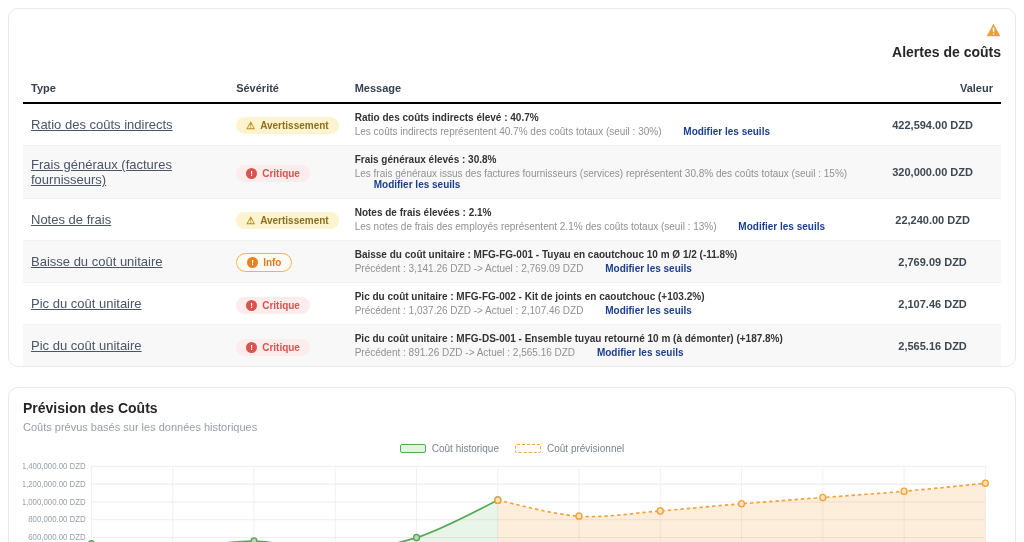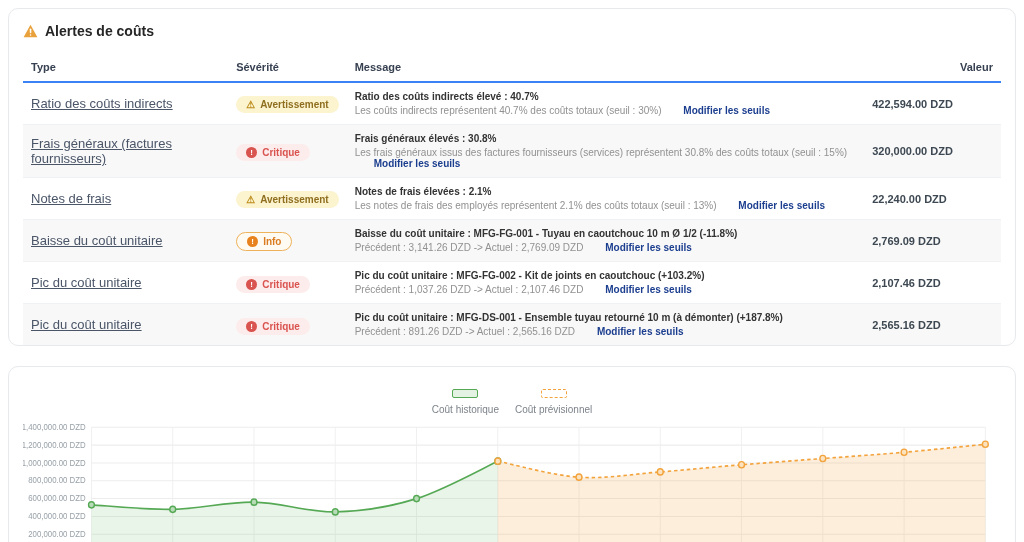--- a/index.html
+++ b/index.html
@@ -1,51 +1,51 @@
 <!DOCTYPE html>
 <html><head>
 <meta charset="utf-8">
 <style>
   * { box-sizing: border-box; margin: 0; padding: 0; }
   html,body { width:1024px; height:542px; background:#fff; overflow:hidden;
     font-family:"Liberation Sans", sans-serif; }
   .card { margin:0 8px; border:1px solid #e7e9ec; border-radius:10px; background:#fff; }
   .card-1 { margin-top:8px; padding:14px 14px 0 14px; }
   .card-2 { margin-top:20px; padding:12px 14px 10px 14px; }
-  .card-head-row { display:flex; align-items:center; gap:7px; }
+  .card-head-row { display:flex; align-items:flex-end; gap:7px;flex-direction:column; }
   .card-title { font-size:14px; font-weight:bold; color:#262626; }
   .card-sub { font-size:11px; color:#979ea6; margin-top:5px; }
 
   table.alerts { width:100%; border-collapse:collapse; margin-top:14px; }
   table.alerts th { font-size:11px; font-weight:bold; color:#374151; text-align:left;
-    padding:8px 8px; border-bottom:2px solid #3b82f6; }
+    padding:8px 8px; border-bottom:2px solid #000000; }
   table.alerts th.col-val { text-align:right; }
   table.alerts td { padding:8px 8px; border-bottom:1px solid #f0f1f3; vertical-align:middle; }
   table.alerts tbody tr:nth-child(even) { background:#f8f8f8; }
   table.alerts tbody tr:last-child td { border-bottom:none; }
   .col-type { width:21%; } .col-sev { width:12%; } .col-msg { width:53%; } .col-val { width:14%; }
   .cell-type { font-size:13px; color:#4a5568;text-decoration:underline; }
-  .cell-val { font-size:11px; font-weight:bold; color:#3d4852; text-align:left; white-space:nowrap; }
+  .cell-val { font-size:11px; font-weight:bold; color:#3d4852; text-align:center; white-space:nowrap; }
   .msg-title { font-size:10px; font-weight:bold; color:#333; }
   .msg-detail { font-size:10px; color:#919191; margin-top:3px; }
   .seuils-link { color:#1c3e8f; font-weight:bold; text-decoration:none; margin-left:19px; }
 
   .badge { display:inline-flex; align-items:center; gap:5px; padding:3px 10px;
     border-radius:11px; font-size:10px; font-weight:bold; white-space:nowrap; }
   .badge-warning { background:#fcf3cf; color:#8f6f1f; }
   .badge-critical { background:#fdecec; color:#d9534f; }
   .badge-info { background:#fffaf2; color:#d97b1e; border:1px solid #edb25a; }
   .icon-tri { font-size:10px; color:#bd8d1c; line-height:1; }
   .icon-circle { width:11px; height:11px; border-radius:50%; color:#fff; font-size:8px;
     font-weight:bold; line-height:11px; text-align:center; display:inline-block; }
   .badge-critical .icon-circle { background:#d9534f; }
   .badge-info .icon-circle { background:#e8821e; }
 
   .legend { display:flex; justify-content:center; align-items:center; gap:16px; margin-top:10px; }
-  .legend-item { display:flex; align-items:center; gap:6px; font-size:10px; color:#7c838a;flex-direction:column; }
+  .legend-item { display:flex; align-items:center; gap:6px; font-size:10px; color:#7c838a; }
   .swatch { width:26px; height:9px; border-radius:2px; }
   .swatch-hist { background:#e3f2e3; border:1.5px solid #55a955; }
   .swatch-fore { background:transparent; border:1.5px dashed #f2a33c; }
 
   .chart-wrap { margin-top:4px; }
   svg.chart { width:100%; height:158px; display:block; }
 </style>
 </head>
 <body>
 
@@ -151,20 +151,22 @@
       <div class="msg-title">Pic du coût unitaire : MFG-DS-001 - Ensemble tuyau retourné 10 m (à démonter) (+187.8%)</div>
       <div class="msg-detail"><span>Précédent : 891.26 DZD -&gt; Actuel : 2,565.16 DZD </span><a href="#" class="seuils-link">Modifier les seuils</a></div>
     </td>
     <td class="cell-val">2,565.16 DZD</td>
   </tr>
       </tbody>
   </table>
 </div>
 
 <div class="card card-2">
+  <div class="card-title">Prévision des Coûts</div>
+  <div class="card-sub">Coûts prévus basés sur les données historiques</div>
 
   <div class="legend">
     <div class="legend-item">
       <span class="swatch swatch-hist"></span>
       <span>Coût historique</span>
     </div>
     <div class="legend-item">
       <span class="swatch swatch-fore"></span>
       <span>Coût prévisionnel</span>
     </div>

